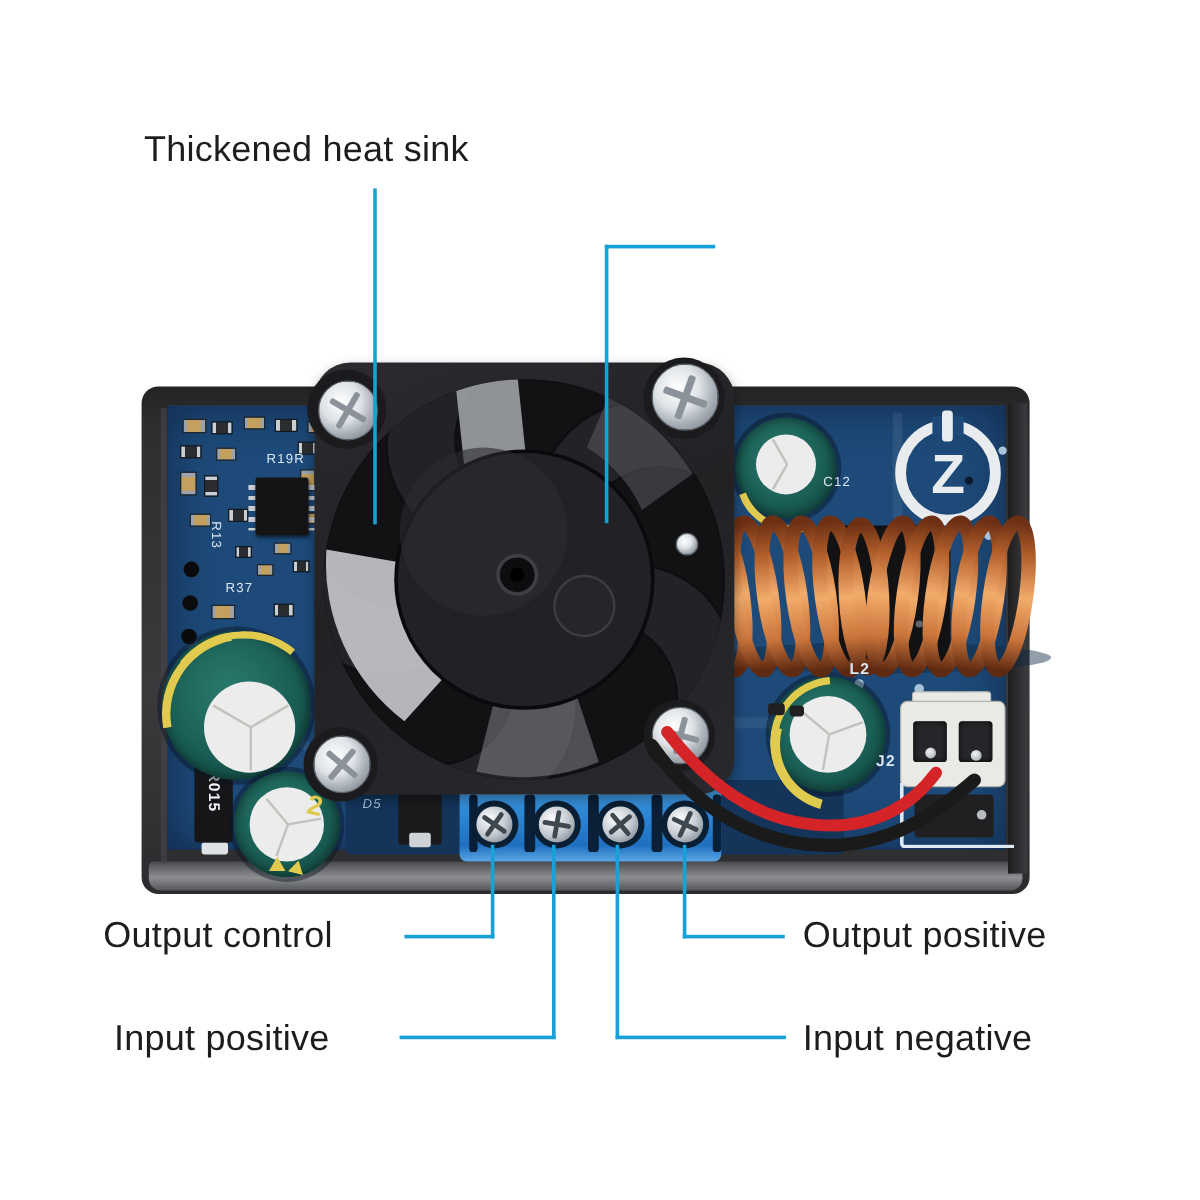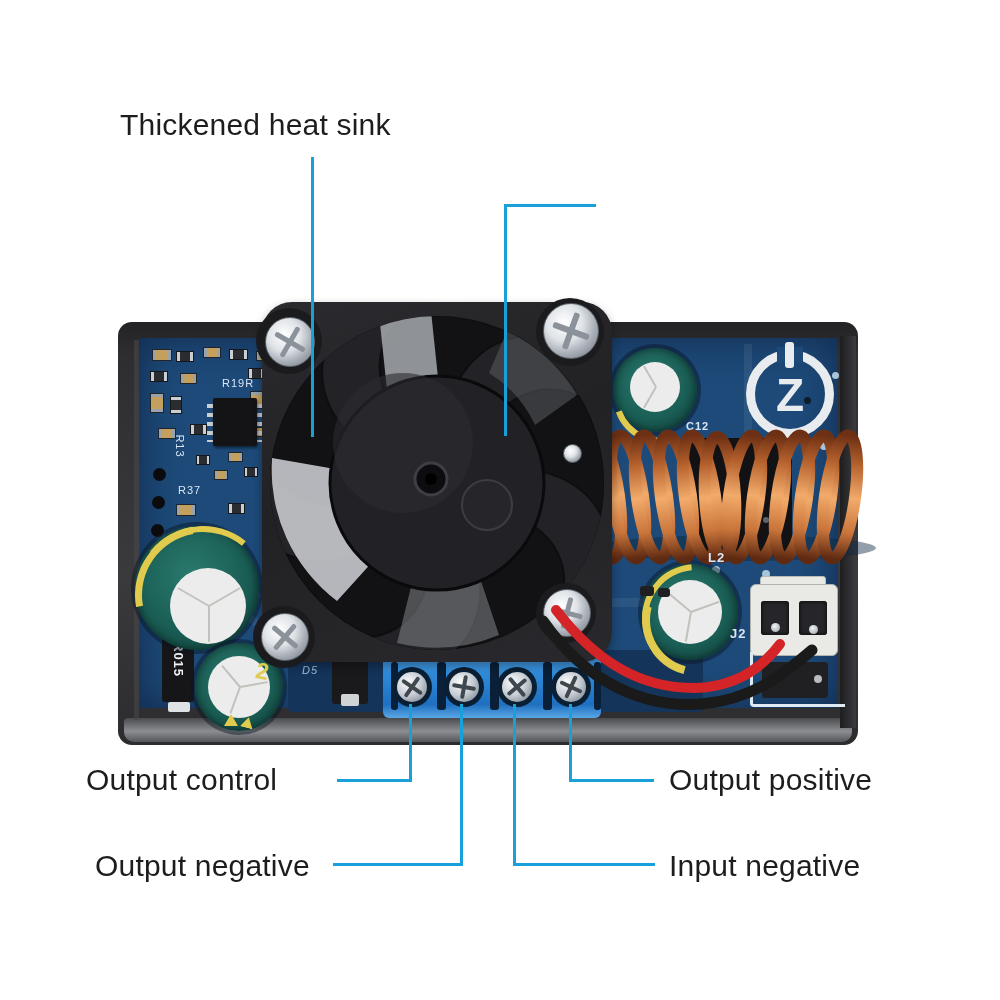--- a/index.html
+++ b/index.html
@@ -107,21 +107,21 @@
     <div class="rb" style="left:228px;top:503px;width:15px;height:9px;"></div>
     <div class="ra" style="left:262px;top:499px;width:13px;height:8px;"></div>
   </div>
 
   <div class="ic-pins" style="left:207px;top:404px;"></div>
   <div class="ic-pins" style="left:257px;top:404px;"></div>
   <div class="ic"></div>
 
   <div class="silk" style="left:222px;top:377px;">R19R</div>
   <div class="silk" style="left:168px;top:440px;transform:rotate(90deg);">R13</div>
-  <div class="silk" style="left:178px;top:484px;">R37</div>
+  <div class="silk" style="left:188px;top:484px;">R37</div>
 
   <div class="via" style="left:153px;top:468px;width:13px;height:13px;"></div>
   <div class="via" style="left:152px;top:496px;width:13px;height:13px;"></div>
   <div class="via" style="left:151px;top:524px;width:13px;height:13px;"></div>
   <div class="via" style="left:150px;top:550px;width:14px;height:14px;"></div>
   <div class="pad" style="left:284px;top:543px;width:9px;height:9px;"></div>
   <div class="pad" style="left:712px;top:566px;width:8px;height:8px;"></div>
   <div class="pad" style="left:762px;top:570px;width:8px;height:8px;"></div>
   <div class="pad" style="left:820px;top:442px;width:8px;height:8px;"></div>
   <div class="pad" style="left:832px;top:372px;width:7px;height:7px;"></div>
@@ -183,21 +183,21 @@
     <div class="txs" style="width:24px;height:4px;transform:translate(-50%,-50%) rotate(25deg);"></div>
     <div class="txs" style="width:24px;height:4px;transform:translate(-50%,-50%) rotate(115deg);"></div>
   </div>
 
   <div class="cap" style="left:613px;top:348px;width:84px;height:84px;"></div>
   <div class="arc" style="left:613px;top:348px;width:84px;height:84px;border-width:6px;border-bottom-color:var(--yellow-mark);transform:rotate(25deg);"></div>
   <div class="cap-top" style="left:630px;top:362px;width:50px;height:50px;">
     <div class="seam" style="height:24px;transform:rotate(30deg);"></div>
     <div class="seam" style="height:24px;transform:rotate(150deg);"></div>
   </div>
-  <div class="silk" style="left:686px;top:396px;font-weight:bold;margin-top:24px;">C12</div>
+  <div class="silk" style="left:686px;top:396px;font-weight:normal;">C12</div>
 
   <div class="zlogo">
     <div class="zring"></div>
     <div class="abs" style="left:31px;top:-3px;width:26px;height:16px;background:var(--pcb-blue);"></div>
     <div class="abs" style="left:39px;top:-8px;width:9px;height:26px;background:#e9ecee;border-radius:3px;"></div>
     <div class="ztext">Z</div>
     <div class="abs" style="left:58px;top:47px;width:7px;height:7px;border-radius:50%;background:#0e1b2a;"></div>
   </div>
 
   <div class="cap" style="left:642px;top:564px;width:96px;height:96px;"></div>
@@ -325,17 +325,17 @@
   <div class="cline" style="left:337px;top:779px;width:75px;height:3px;"></div>
   <div class="cline" style="left:460px;top:704px;width:3px;height:162px;"></div>
   <div class="cline" style="left:333px;top:863px;width:130px;height:3px;"></div>
   <div class="cline" style="left:569px;top:704px;width:3px;height:78px;"></div>
   <div class="cline" style="left:569px;top:779px;width:85px;height:3px;"></div>
   <div class="cline" style="left:513px;top:704px;width:3px;height:162px;"></div>
   <div class="cline" style="left:513px;top:863px;width:142px;height:3px;"></div>
 
   <div class="label" style="left:120px;top:107px;">Thickened heat sink</div>
   <div class="label" style="left:86px;top:762px;">Output control</div>
-  <div class="label" style="left:95px;top:848px;">Output negative</div>
+  <div class="label" style="left:95px;top:848px;">Input positive</div>
   <div class="label" style="left:669px;top:762px;">Output positive</div>
   <div class="label" style="left:669px;top:848px;">Input negative</div>
 
 </div>
 
 </body></html>

